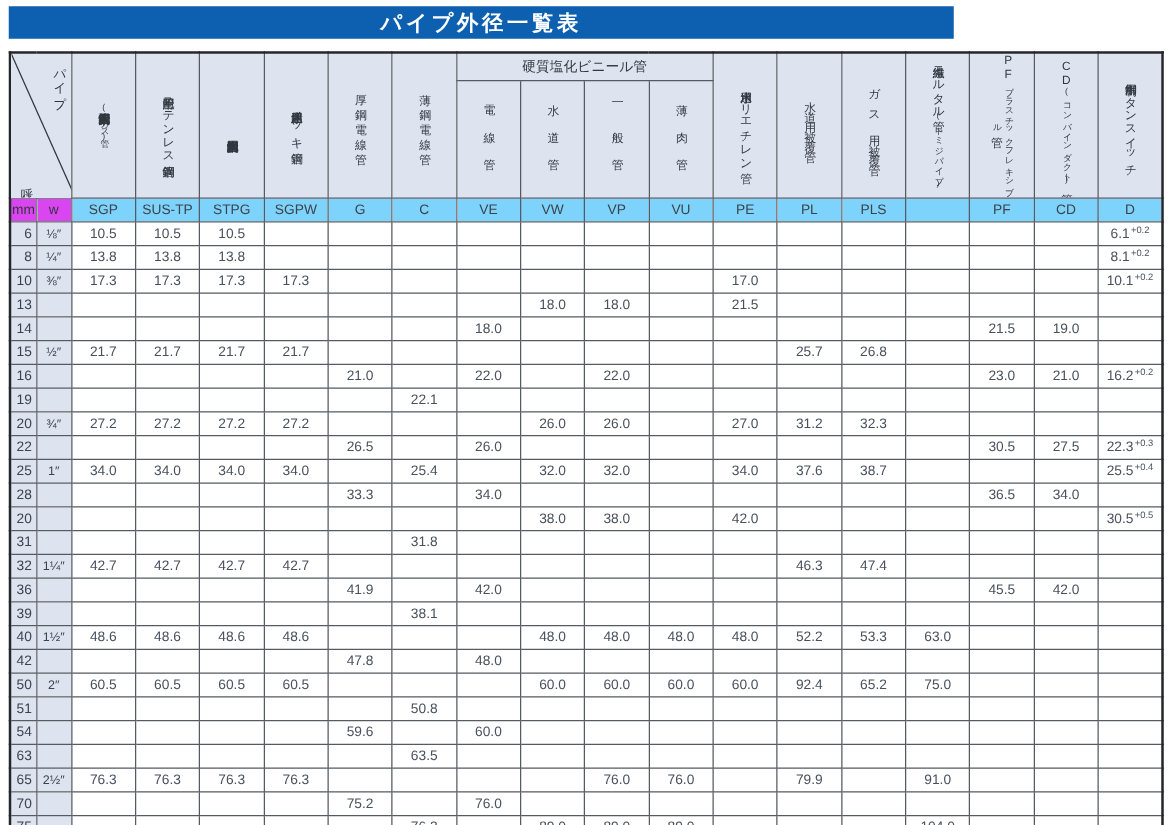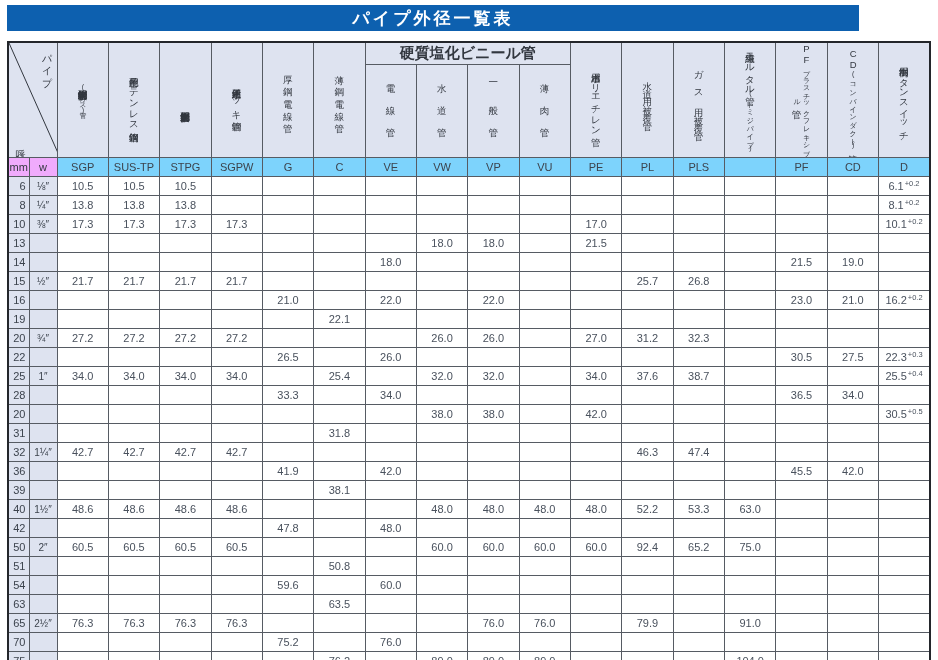--- a/index.html
+++ b/index.html
@@ -1,26 +1,26 @@
 <!DOCTYPE html>
 <html><head>
 <meta charset="utf-8">
 <style>
   html,body{margin:0;padding:0;background:#ffffff;width:938px;height:660px;overflow:hidden;
     font-family:"Liberation Sans",sans-serif;}
-  .titlebar{position:absolute;left:7px;top:5px;width:852px;height:26px;background:#0d60af;
+  .titlebar{position:absolute;left:7px;top:5px;width:756px;height:26px;background:#0d60af;
     color:#fff;display:flex;align-items:center;justify-content:center;font-size:17px;
     font-weight:bold;letter-spacing:3px;}
   table{position:absolute;left:7px;top:41px;border-collapse:collapse;table-layout:fixed;
     width:924px;border:2px solid #23262b;}
   th,td{border:1px solid #565b63;padding:0;font-weight:normal;overflow:hidden;}
   thead th{background:#dee3f0;color:#32373f;vertical-align:middle;text-align:center;}
   th.code{background:#7dd3fc;color:#3c434d;font-size:11px;height:18px;}
-  th.unit{background:#f0abfc;font-size:11px;height:18px;}
-  .grouplbl{font-size:15px;height:20px;background:#dee3f0;color:#32373f;font-weight:bold;}
+  th.unit{background:#d946ef;font-size:11px;height:18px;}
+  .grouplbl{font-size:11px;height:20px;background:#dee3f0;color:#32373f;}
   .vhdr{display:inline-block;writing-mode:vertical-rl;text-orientation:upright;
     font-size:9.5px;line-height:1;color:#32373f;max-height:110px;}
   tr.subhdr .vhdr{max-height:86px;}
   .hdr-small{font-size:7px;}
   .sp5{letter-spacing:12px;}
   .sp6{letter-spacing:8px;}
   .sp3{letter-spacing:22px;}
   td{font-size:11px;color:#49515d;text-align:center;height:18px;background:#fff;}
   td.mm{background:#dee3f0;text-align:right;padding-right:3px;color:#3c434d;}
   td.w{background:#dee3f0;font-size:10px;color:#3c434d;text-align:center;}

